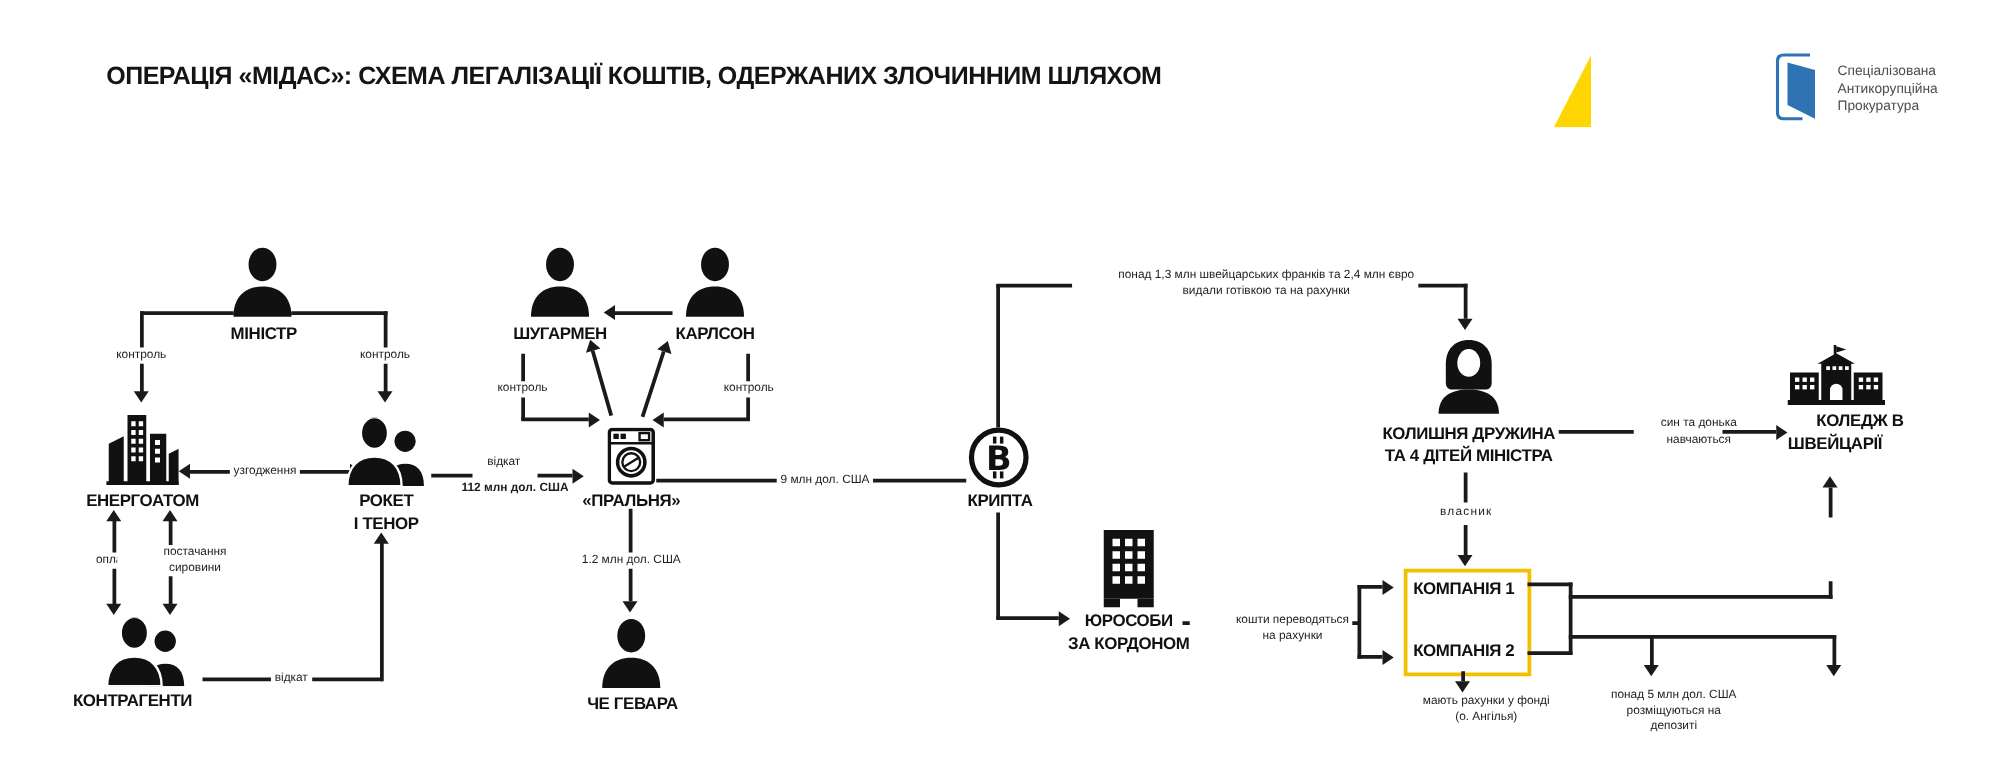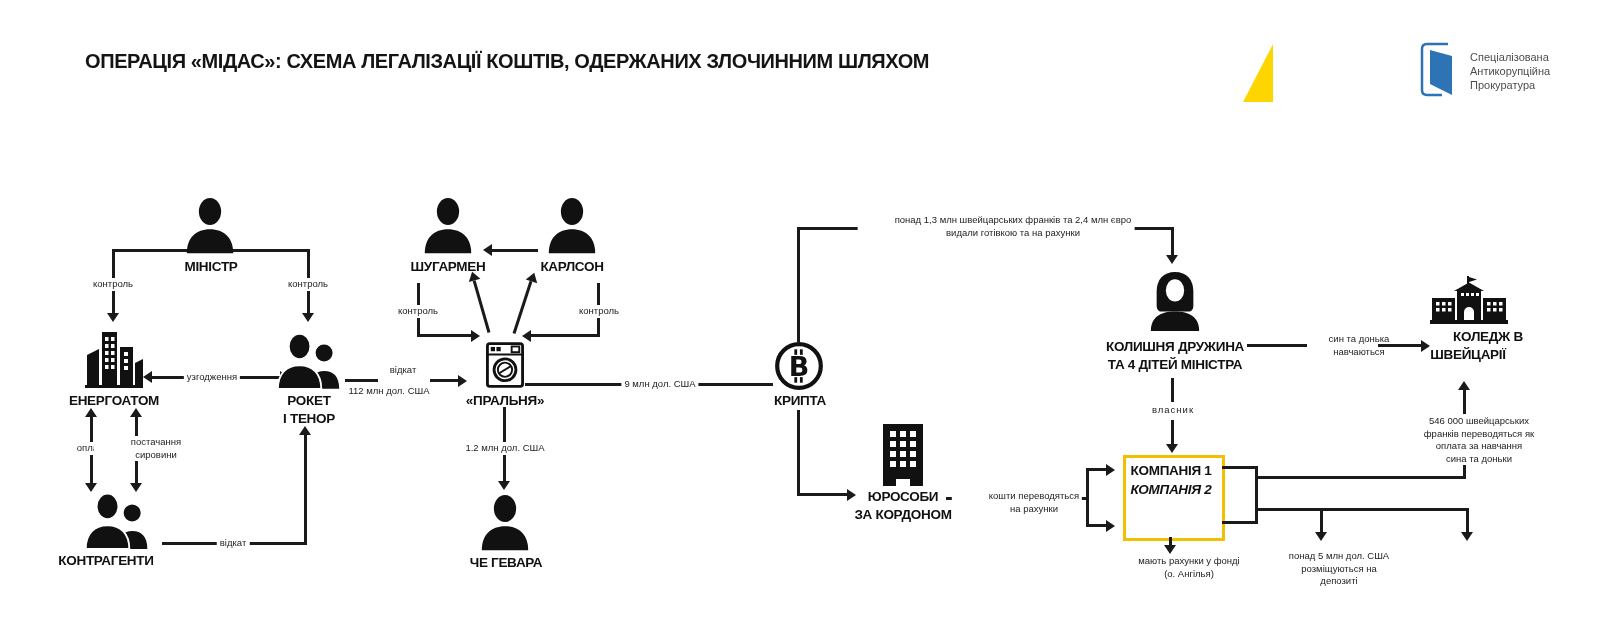--- a/index.html
+++ b/index.html
@@ -165,21 +165,21 @@
   <div class="arr left" style="left:522px;top:330px;"></div>
   <div class="elabel" style="left:599px;top:305px;">контроль</div>
 
   <div class="diag" style="left:489px;top:331px;width:54px;transform:rotate(-106deg);"></div>
   <div class="diag" style="left:514px;top:332px;width:55px;transform:rotate(-72deg);"></div>
 
   <div class="line" style="left:345px;top:379px;width:33px;height:3px;"></div>
   <div class="line" style="left:430px;top:379px;width:28px;height:3px;"></div>
   <div class="arr right" style="left:458px;top:375px;"></div>
   <div class="elabel" style="left:403px;top:364px;background:transparent;">відкат</div>
-  <div class="elabel" style="left:389px;top:385px;background:transparent;">112 млн дол. США</div>
+  <div class="elabel" style="left:412px;top:385px;background:transparent;font-weight:bold;">112 млн дол. США</div>
 
   <span class="icon" style="left:486px;top:342px;">
     <svg width="38" height="46" viewBox="0 0 40 48">
       <rect x="1.5" y="1.5" width="37" height="45" rx="2.5" fill="#fff" stroke="#111" stroke-width="3"></rect>
       <line x1="1.5" y1="13" x2="38.5" y2="13" stroke="#111" stroke-width="2"></line>
       <rect x="5" y="5" width="4.5" height="4.5"></rect>
       <rect x="11" y="5" width="4.5" height="4.5"></rect>
       <rect x="27" y="4.5" width="8" height="6" fill="none" stroke="#111" stroke-width="2"></rect>
       <circle cx="20" cy="29" r="11.5" fill="none" stroke="#111" stroke-width="3"></circle>
       <circle cx="20" cy="29" r="7.5" fill="none" stroke="#111" stroke-width="2"></circle>
@@ -319,36 +319,30 @@
   </div>
 
   <div class="line" style="left:1086px;top:468px;width:3px;height:59px;"></div>
   <div class="line" style="left:1086px;top:468px;width:20px;height:3px;"></div>
   <div class="arr right" style="left:1106px;top:464px;"></div>
   <div class="line" style="left:1086px;top:524px;width:20px;height:3px;"></div>
   <div class="arr right" style="left:1106px;top:520px;"></div>
 
   <div id="company-box"></div>
   <div class="nlabel" style="left:1171px;top:462px;">КОМПАНІЯ 1</div>
-  <div class="nlabel" style="left:1171px;top:481px;font-style:italic;">КОМПАНІЯ 2</div>
+  <div class="nlabel" style="left:1171px;top:512px;">КОМПАНІЯ 2</div>
 
   <div class="line" style="left:1222px;top:466px;width:36px;height:3px;"></div>
   <div class="line" style="left:1222px;top:521px;width:36px;height:3px;"></div>
   <div class="line" style="left:1255px;top:466px;width:3px;height:58px;"></div>
 
   <div class="line" style="left:1255px;top:476px;width:211px;height:3px;"></div>
   <div class="line" style="left:1463px;top:465px;width:3px;height:14px;"></div>
   <div class="line" style="left:1463px;top:390px;width:3px;height:24px;"></div>
   <div class="arr up" style="left:1458px;top:381px;"></div>
-  <div class="elabel" style="left:1462px;top:415px;">
-    <div>546 000 швейцарських</div>
-    <div>франків переводяться як</div>
-    <div>оплата за навчання</div>
-    <div>сина та доньки</div>
-  </div>
 
   <div class="line" style="left:1255px;top:508px;width:214px;height:3px;"></div>
   <div class="line" style="left:1320px;top:508px;width:3px;height:24px;"></div>
   <div class="arr down" style="left:1315px;top:532px;"></div>
   <div class="line" style="left:1466px;top:508px;width:3px;height:24px;"></div>
   <div class="arr down" style="left:1461px;top:532px;"></div>
 
   <div class="elabel" style="left:1322px;top:550px;">
     <div>понад 5 млн дол. США</div>
     <div>розміщуються на</div>

